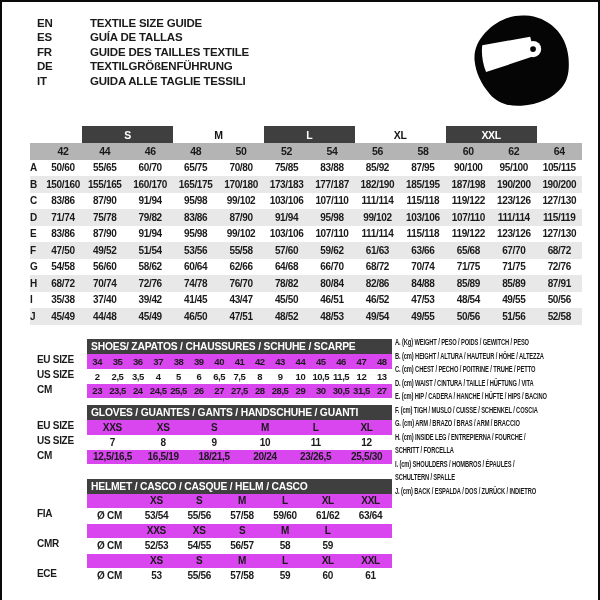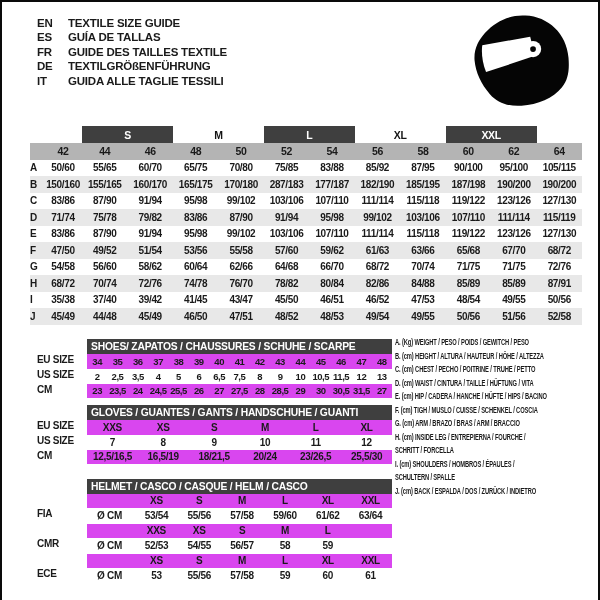--- a/index.html
+++ b/index.html
@@ -9,21 +9,21 @@
     background:#ffffff; color:#1a1a1a;
   }
   .page {
     position:relative; width:600px; height:600px; background:#fff;
     border:2px solid #0a0a0a; border-bottom:none; overflow:hidden;
   }
 
   
   .langs { position:absolute; left:35px; top:14px; font-size:11.5px; font-weight:700;
            line-height:14.4px; letter-spacing:-0.2px; }
-  .lang-row { display:flex; }
+  .lang-row { display:flex;gap:22px; }
   .lang-code { width:31px; }
 
   
   .helmet-icon { position:absolute; top:10px; right:18px; width:115px; height:102px; }
 
   
   table.sizes { position:absolute; left:28px; top:124px; width:552px;
     border-collapse:collapse; table-layout:fixed; text-align:center;
     font-size:10px; font-weight:700; letter-spacing:-0.35px; }
   table.sizes td { height:16.5px; padding:0; white-space:nowrap; vertical-align:middle; }
@@ -152,21 +152,21 @@
           <td>95/100</td>
           <td>105/115</td>
         </tr>
         <tr class="stripe">
           <td class="rowlabel">B</td>
           <td>150/160</td>
           <td>155/165</td>
           <td>160/170</td>
           <td>165/175</td>
           <td>170/180</td>
-          <td>287/183</td>
+          <td>173/183</td>
           <td>177/187</td>
           <td>182/190</td>
           <td>185/195</td>
           <td>187/198</td>
           <td>190/200</td>
           <td>190/200</td>
         </tr>
         <tr>
           <td class="rowlabel">C</td>
           <td>83/86</td>

